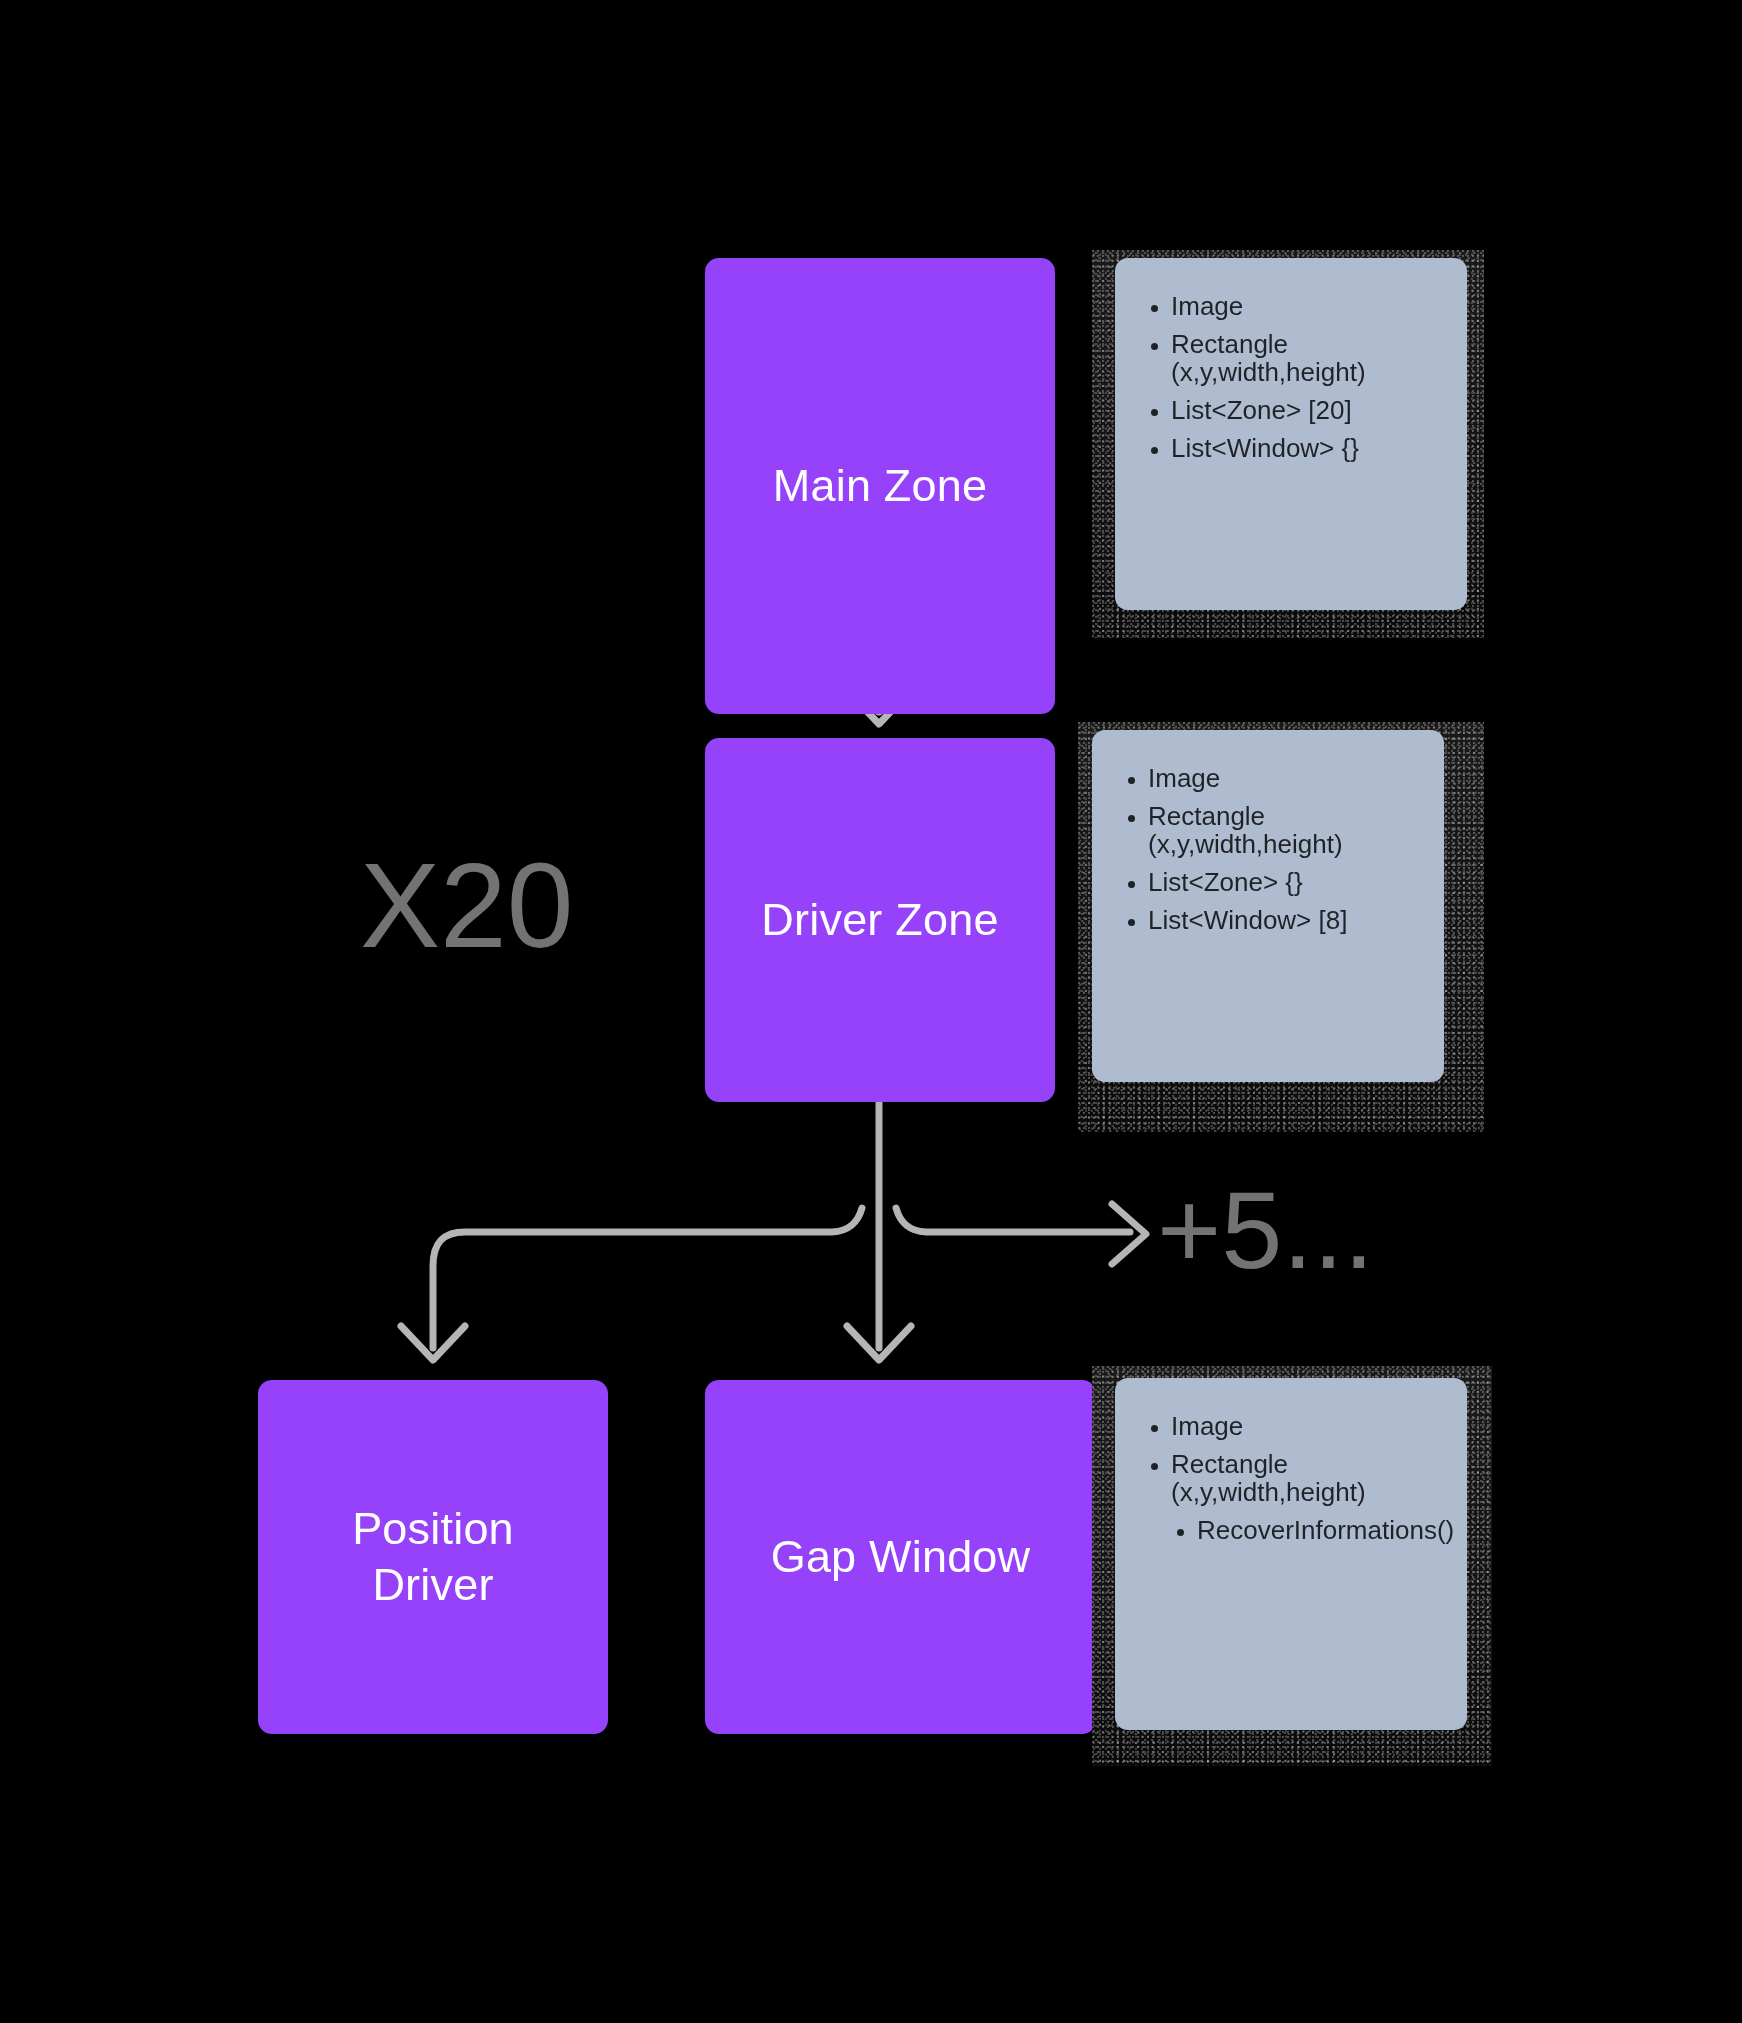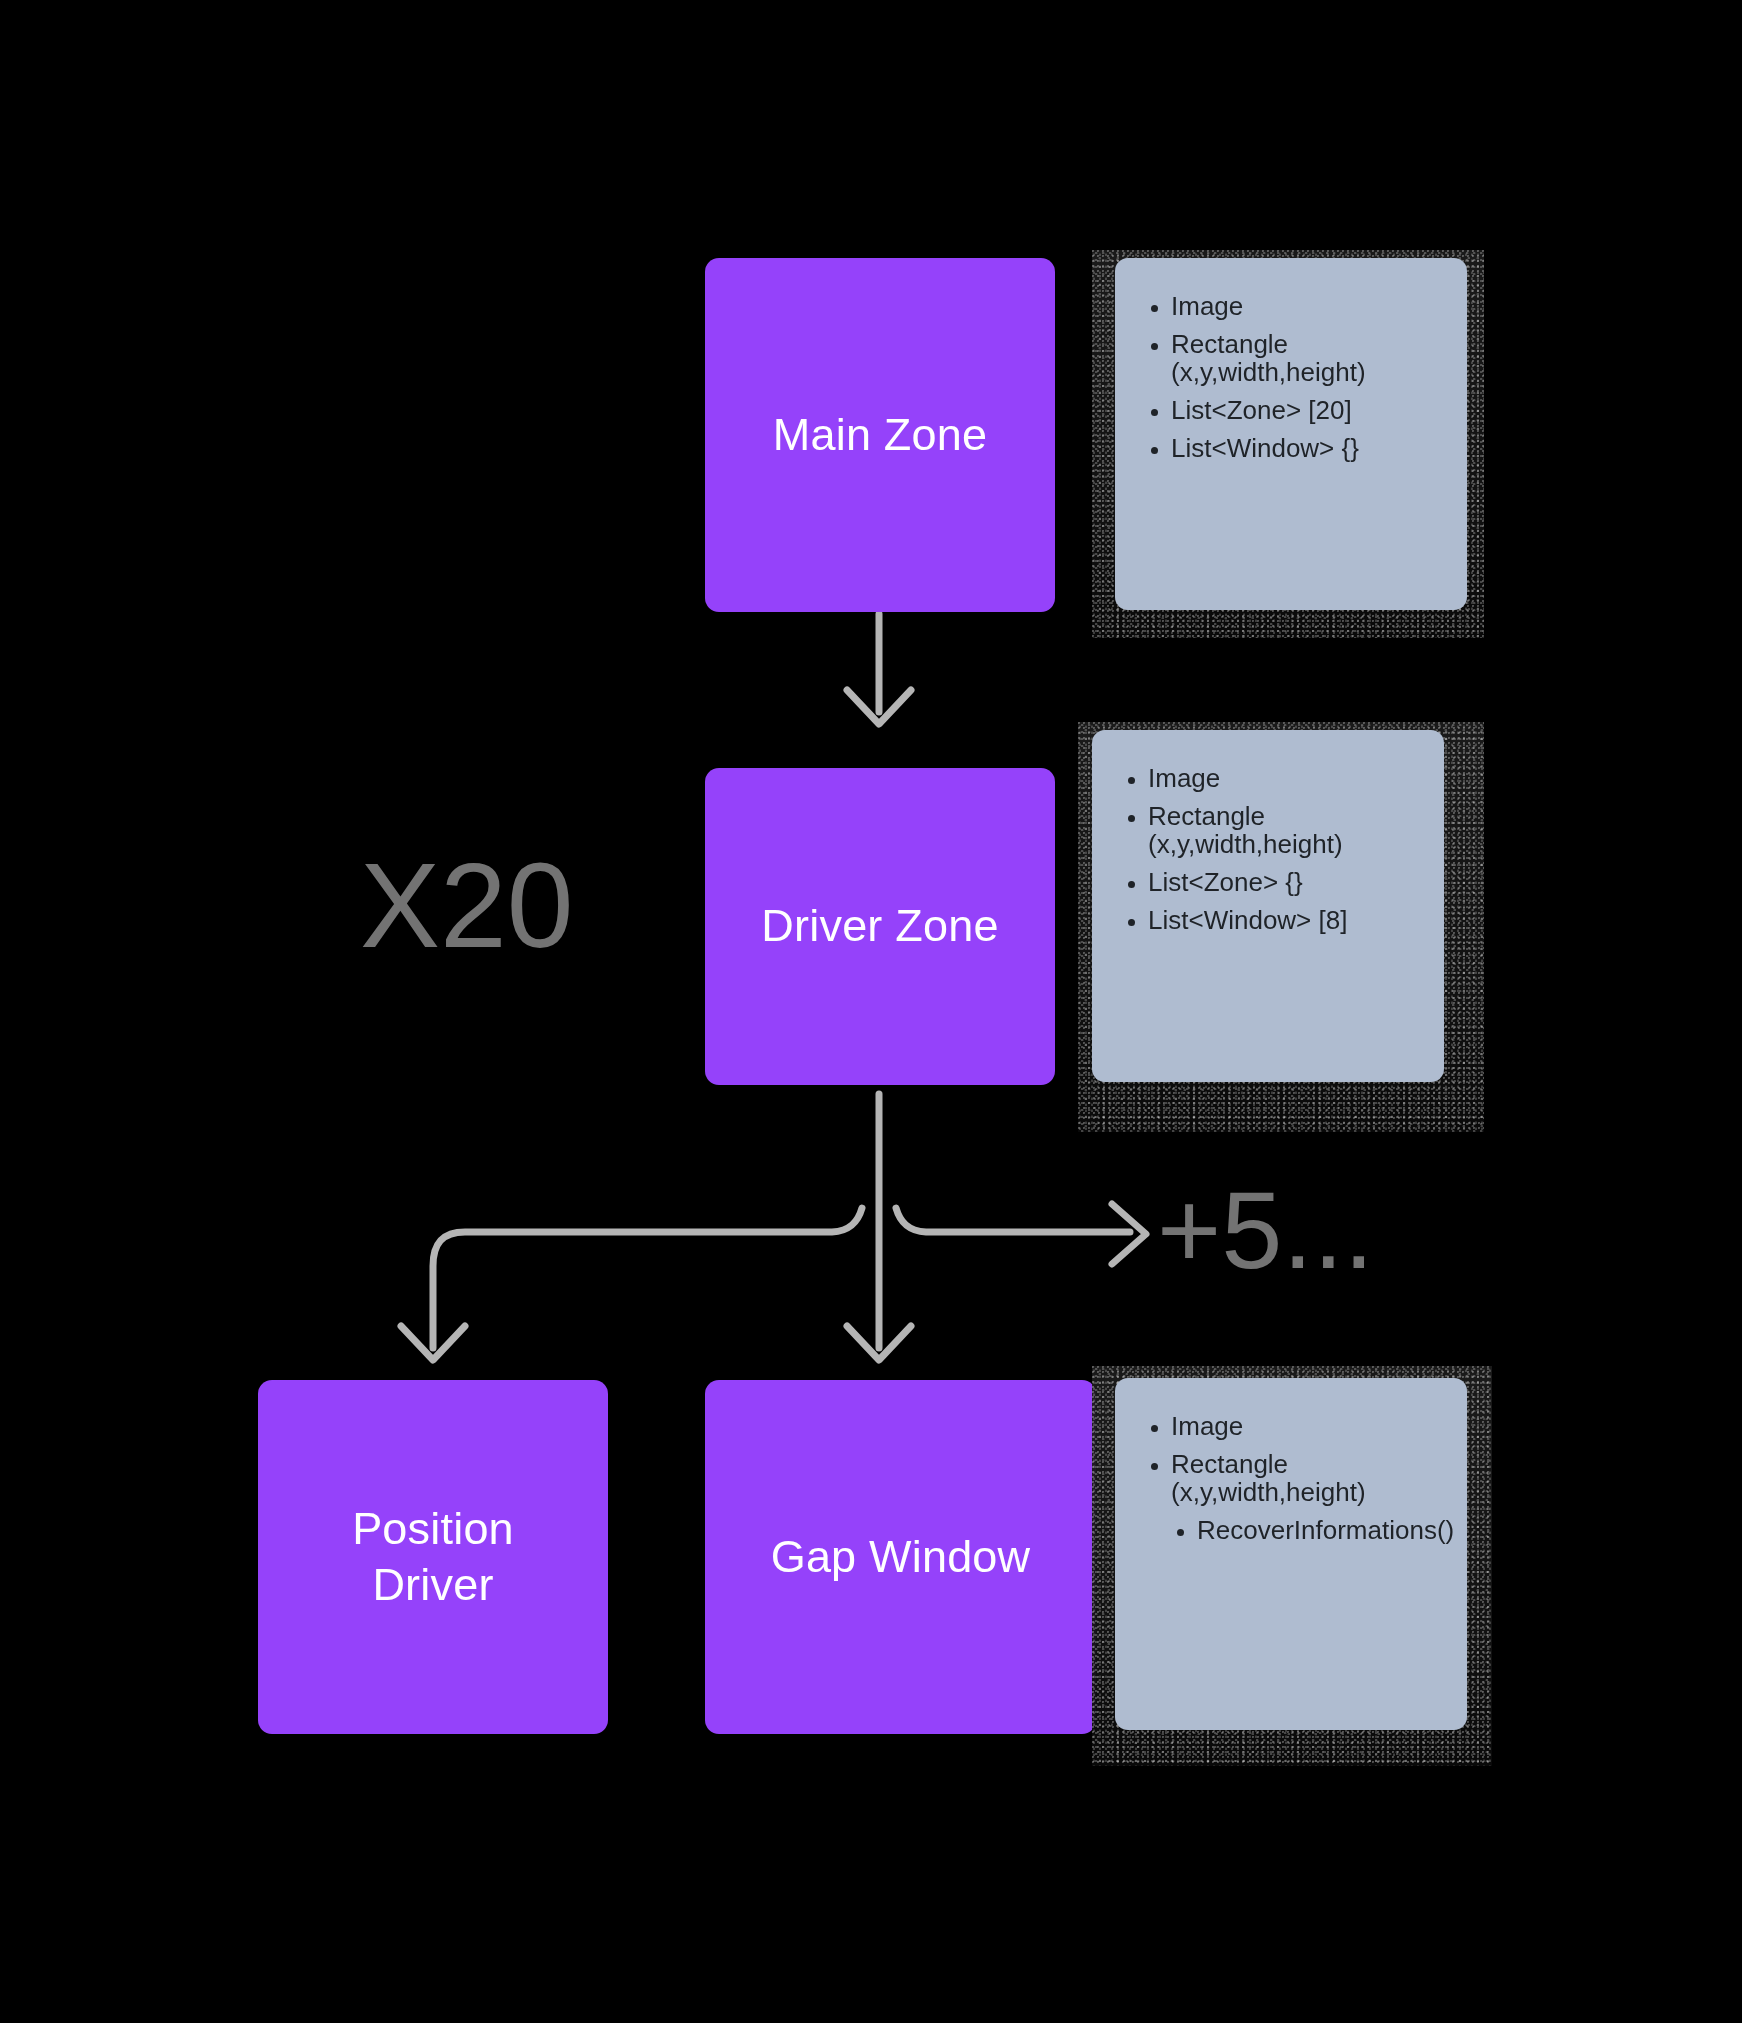--- a/index.html
+++ b/index.html
@@ -32,22 +32,22 @@
     color: #ffffff;
     font-size: 45px;
     font-weight: 400;
     line-height: 1.25;
     letter-spacing: 0.2px;
     box-sizing: border-box;
     padding: 6px 10px;
   }
   .node .label { display: block; }
 
-  #node-main-zone   { left: 705px;  top: 258px;  width: 350px; height: 354px; }
-  #node-driver-zone { left: 705px;  top: 738px;  width: 350px; height: 317px; margin-top: 30px; }
+  #node-main-zone   { left: 705px;  top: 258px;  width: 350px; height: 456px; }
+  #node-driver-zone { left: 705px;  top: 738px;  width: 350px; height: 364px; }
   #node-position-window { left: 258px; top: 1380px; width: 350px; height: 354px; }
   #node-gap-window  { left: 705px;  top: 1380px; width: 391px; height: 354px; }
 
   
   .note {
     position: absolute;
     background: #afbcd0;
     box-sizing: border-box;
     padding: 34px 26px 26px 34px;
     border-radius: 13px;

